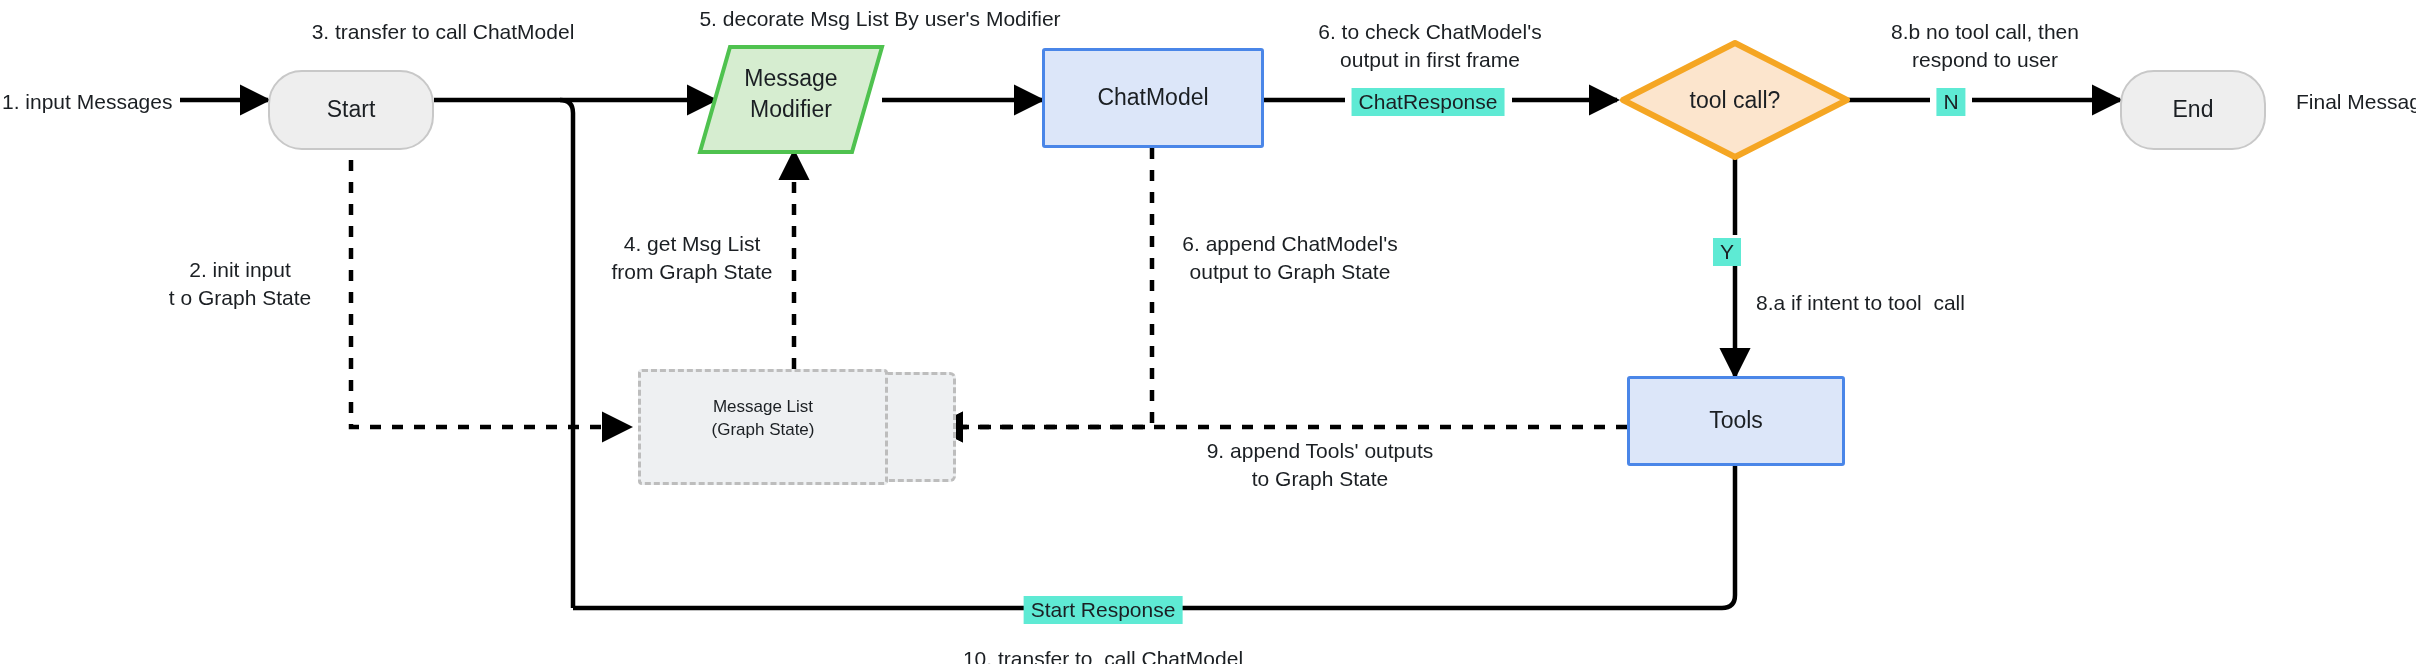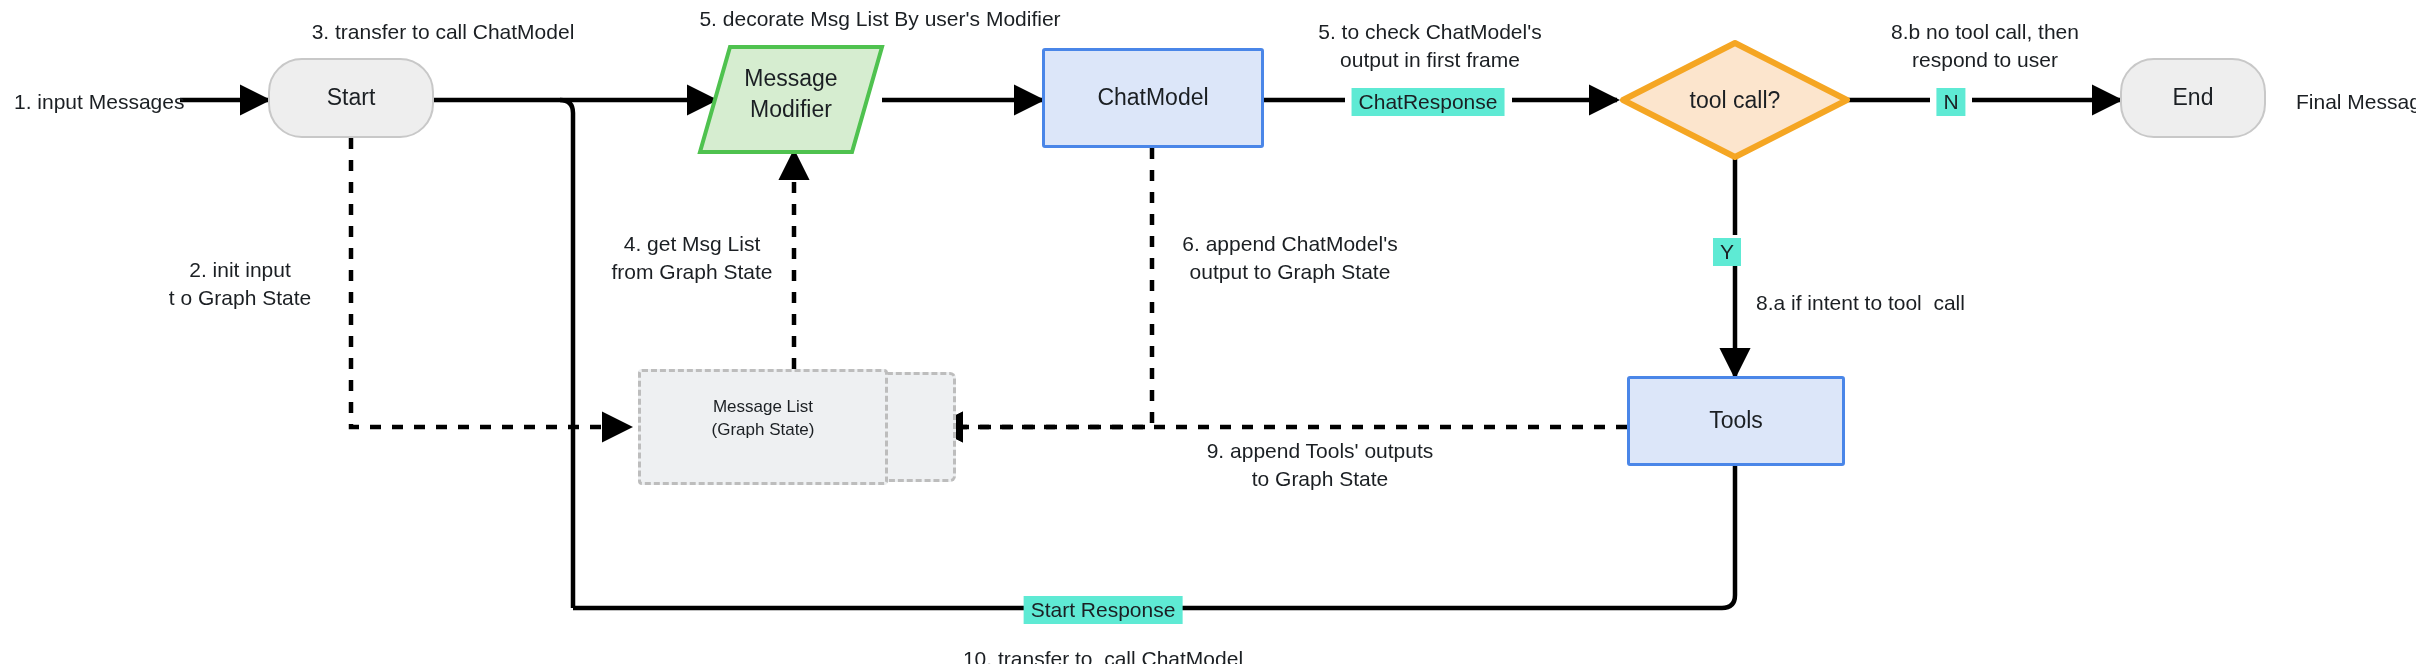--- a/index.html
+++ b/index.html
@@ -29,20 +29,21 @@
     justify-content: center;
     text-align: center;
     line-height: 1.3;
     color: #1b1f23;
   }
   .node-terminal {
     background: #eeeeee;
     border: 2px solid #c8c8c8;
     border-radius: 34px;
     font-size: 23px;
+    margin-top: 12px;
   }
   .node-process {
     background: #dce6f9;
     border: 3px solid #4a86e8;
     border-radius: 3px;
     font-size: 23px;
   }
   .node-decision-wrap {
     position: absolute;
     display: flex;
@@ -175,36 +176,36 @@
 
   <div class="node-store" style="left:638px; top:369px; width:280px; height:116px;">
     <div class="store-tab" style="left:240px; top:3px; width:78px; height:110px;"></div>
     <div class="store-main" style="width:250px; height:116px;"></div>
     <div class="store-label" style="left:0px; top:27px; width:250px;">
       <div>Message List</div>
       <div>(Graph State)</div>
     </div>
   </div>
 
-  <div class="lbl l" style="left:14px; top:88px;">1. input Messages</div>
+  <div class="lbl l" style="left:2px; top:88px;">1. input Messages</div>
 
   <div class="lbl c" style="left:240px; top:256px;">2. init input
 t o Graph State</div>
 
   <div class="lbl c" style="left:443px; top:18px;">3. transfer to call ChatModel</div>
 
   <div class="lbl c" style="left:692px; top:230px;">4. get Msg List
 from Graph State</div>
 
   <div class="lbl c" style="left:880px; top:5px;">5. decorate Msg List By user's Modifier</div>
 
   <div class="lbl c" style="left:1290px; top:230px;">6. append ChatModel's
 output to Graph State</div>
 
-  <div class="lbl c" style="left:1430px; top:18px;">5. to check ChatModel's
+  <div class="lbl c" style="left:1430px; top:18px;">6. to check ChatModel's
 output in first frame</div>
 
   <div class="lbl c bg" style="left:1428px; top:88px;">ChatResponse</div>
 
   <div class="lbl c" style="left:1985px; top:18px;">8.b no tool call, then
 respond to user</div>
 
   <div class="lbl c bg" style="left:1951px; top:88px;">N</div>
 
   <div class="lbl c bg" style="left:1727px; top:238px;">Y</div>

